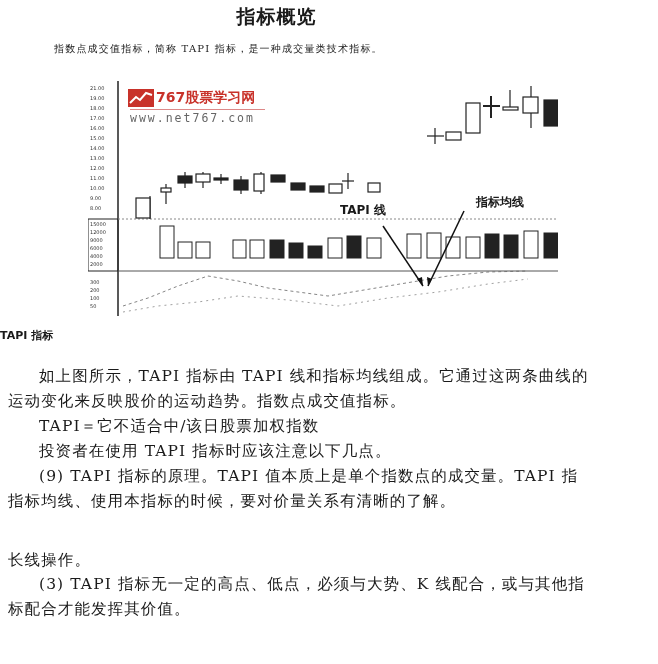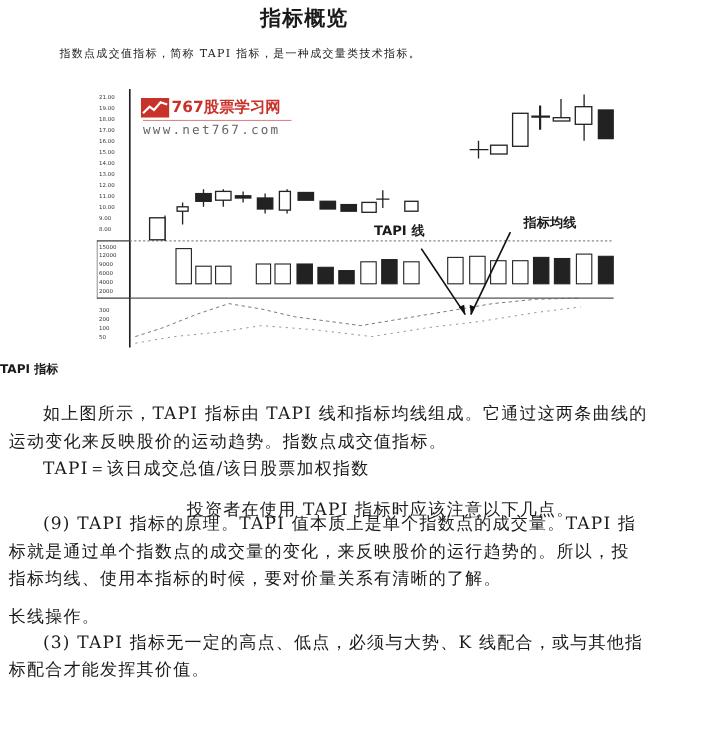--- a/index.html
+++ b/index.html
@@ -141,28 +141,27 @@
   <span class="anno" style="left:372px; top:118px;margin-left:16px;">指标均线</span>
 </div>
 
 <div class="caption">TAPI 指标</div>
 
 <div class="para" style="top:364px;">
   <span class="line indent">如上图所示，TAPI 指标由 TAPI 线和指标均线组成。它通过这两条曲线的</span>
   <span class="line">运动变化来反映股价的运动趋势。指数点成交值指标。</span>
 </div>
 <div class="para" style="top:414px;">
-  <span class="line indent">TAPI＝该日成交总值/该日股票加权指数</span>
+  <span class="line indent">TAPI＝它不适合中/该日股票加权指数</span>
 </div>
-<div class="para" style="top:451px;text-align:center;">
+<div class="para" style="top:439px;">
   <span class="line indent">投资者在使用 TAPI 指标时应该注意以下几点。</span>
 </div>
 <div class="para" style="top:464px;">
   <span class="line indent">(9) TAPI 指标的原理。TAPI 值本质上是单个指数点的成交量。TAPI 指</span>
-  <span class="line">标就是通过单个指数点的成交量的变化，来反映股价的运行趋势的。所以，投</span>
   <span class="line">指标均线、使用本指标的时候，要对价量关系有清晰的了解。</span>
 </div>
 <div class="para" style="top:548px;">
   <span class="line">长线操作。</span>
 </div>
 <div class="para" style="top:572px;">
   <span class="line indent">(3) TAPI 指标无一定的高点、低点，必须与大势、K 线配合，或与其他指</span>
   <span class="line">标配合才能发挥其价值。</span>
 </div>
 

